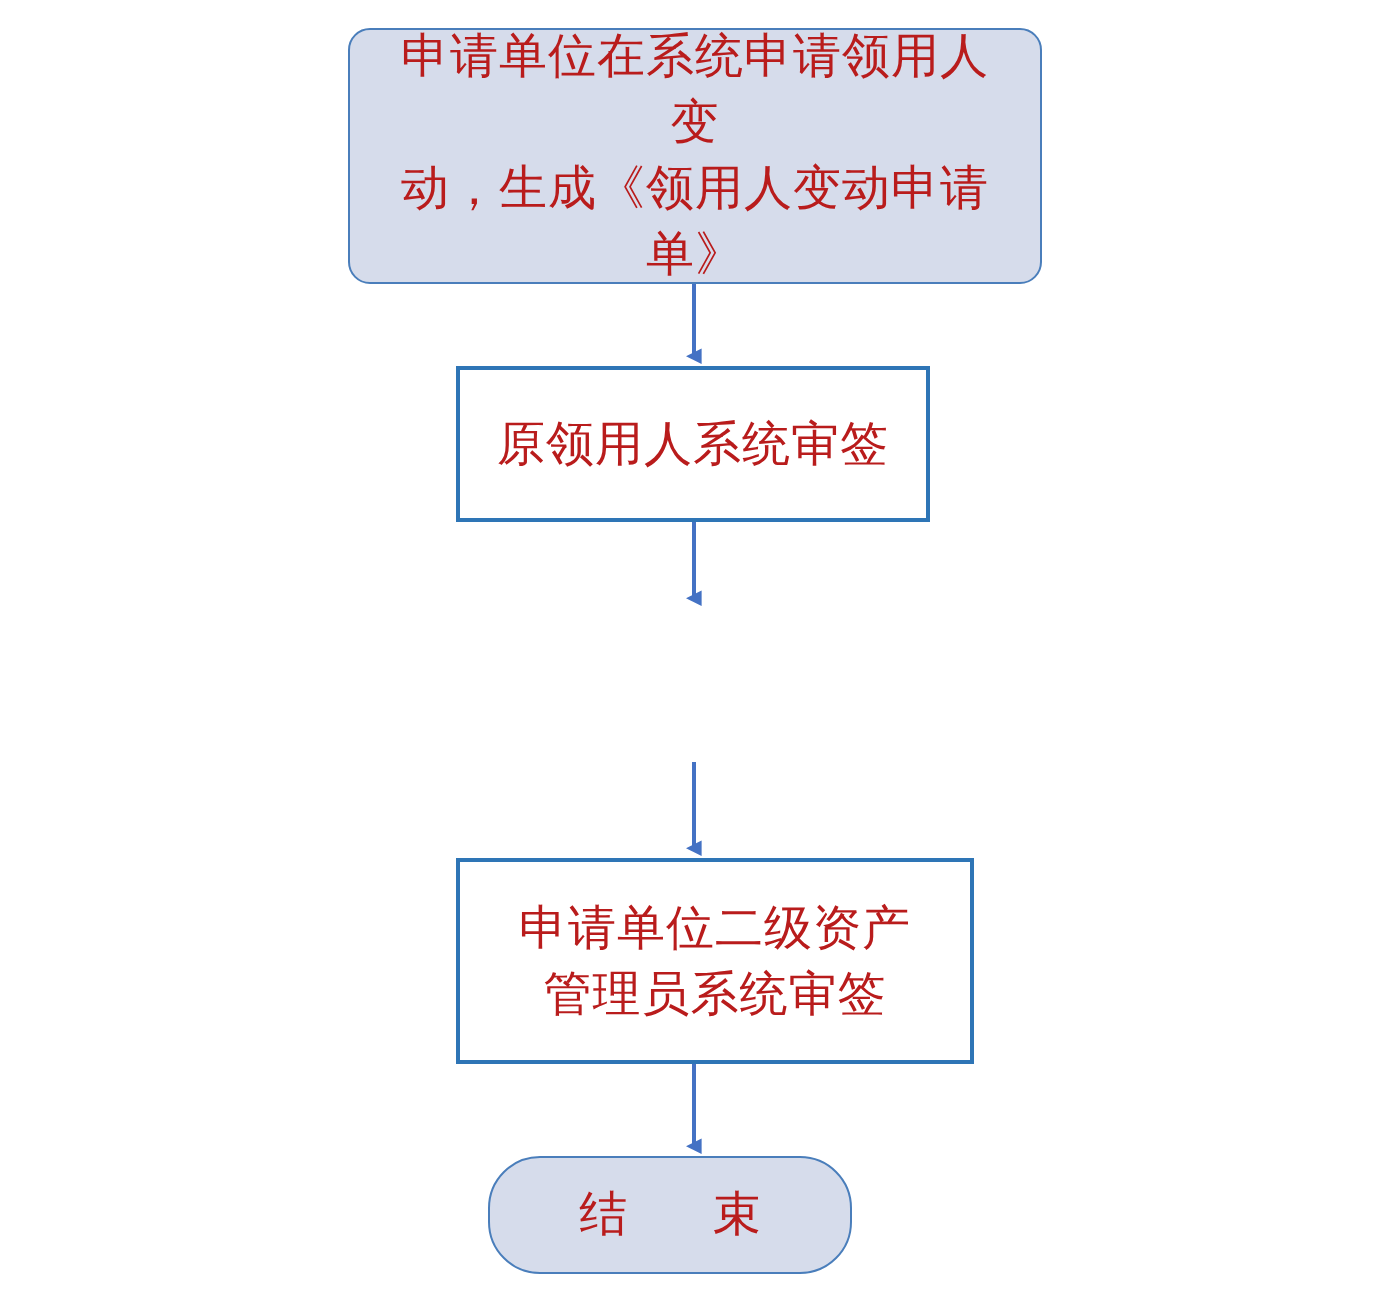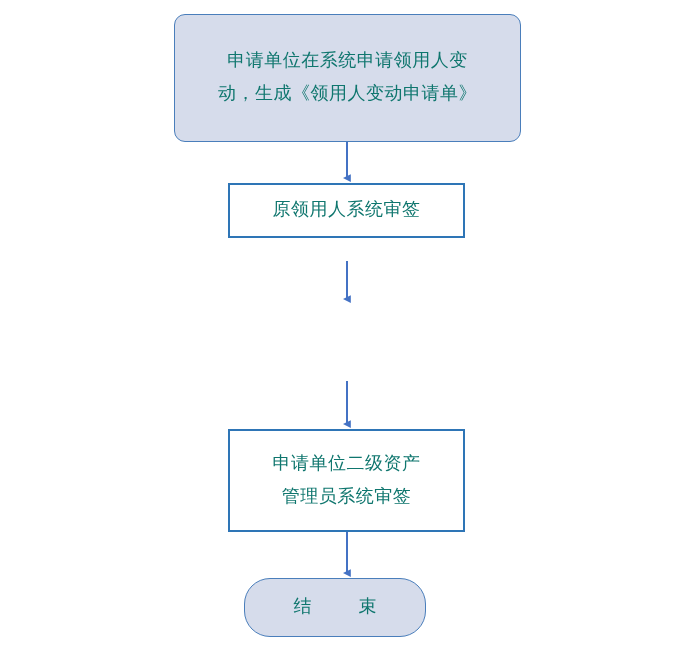--- a/index.html
+++ b/index.html
@@ -26,23 +26,23 @@
   .node {
     position: absolute;
     box-sizing: border-box;
     display: flex;
     align-items: center;
     justify-content: center;
     text-align: center;
   }
 
   .node-label {
-    color: #0f766e;
-    font-family: Liberation Mono, monospace;
-    font-size: 18px;
+    color: #b91c1c;
+    font-family: Liberation Sans, sans-serif;
+    font-size: 24px;
     line-height: 33px;
     letter-spacing: 0.5px;
     white-space: pre-line;
     padding: 0 14px;
   }
 
   
   .node.terminator {
     background: #d6dceb;
     border: 1.6px solid #4a7ebb;
@@ -51,23 +51,23 @@
 
   
   .node.process {
     background: #ffffff;
     border: 2.4px solid #2e75b6;
     border-radius: 0;
   }
 
   
   #node-start   { left: 174px; top: 14px;  width: 347px; height: 128px; }
-  #node-step-1  { left: 228px; top: 183px; width: 237px; height: 55px;  }
+  #node-step-1  { left: 228px; top: 183px; width: 237px; height: 78px;  }
   #node-step-2  { left: 228px; top: 304px; width: 237px; height: 77px;  }
-  #node-step-3  { left: 228px; top: 429px; width: 237px; height: 103px; text-align: center; }
+  #node-step-3  { left: 228px; top: 429px; width: 259px; height: 103px; text-align: center; }
   #node-end     { left: 244px; top: 578px; width: 182px; height: 59px; border-radius: 26px;  }
 
   #node-end .node-label {
     letter-spacing: 18px;
     text-indent: 18px;
   }
 
   
   .connector {
     position: absolute;

